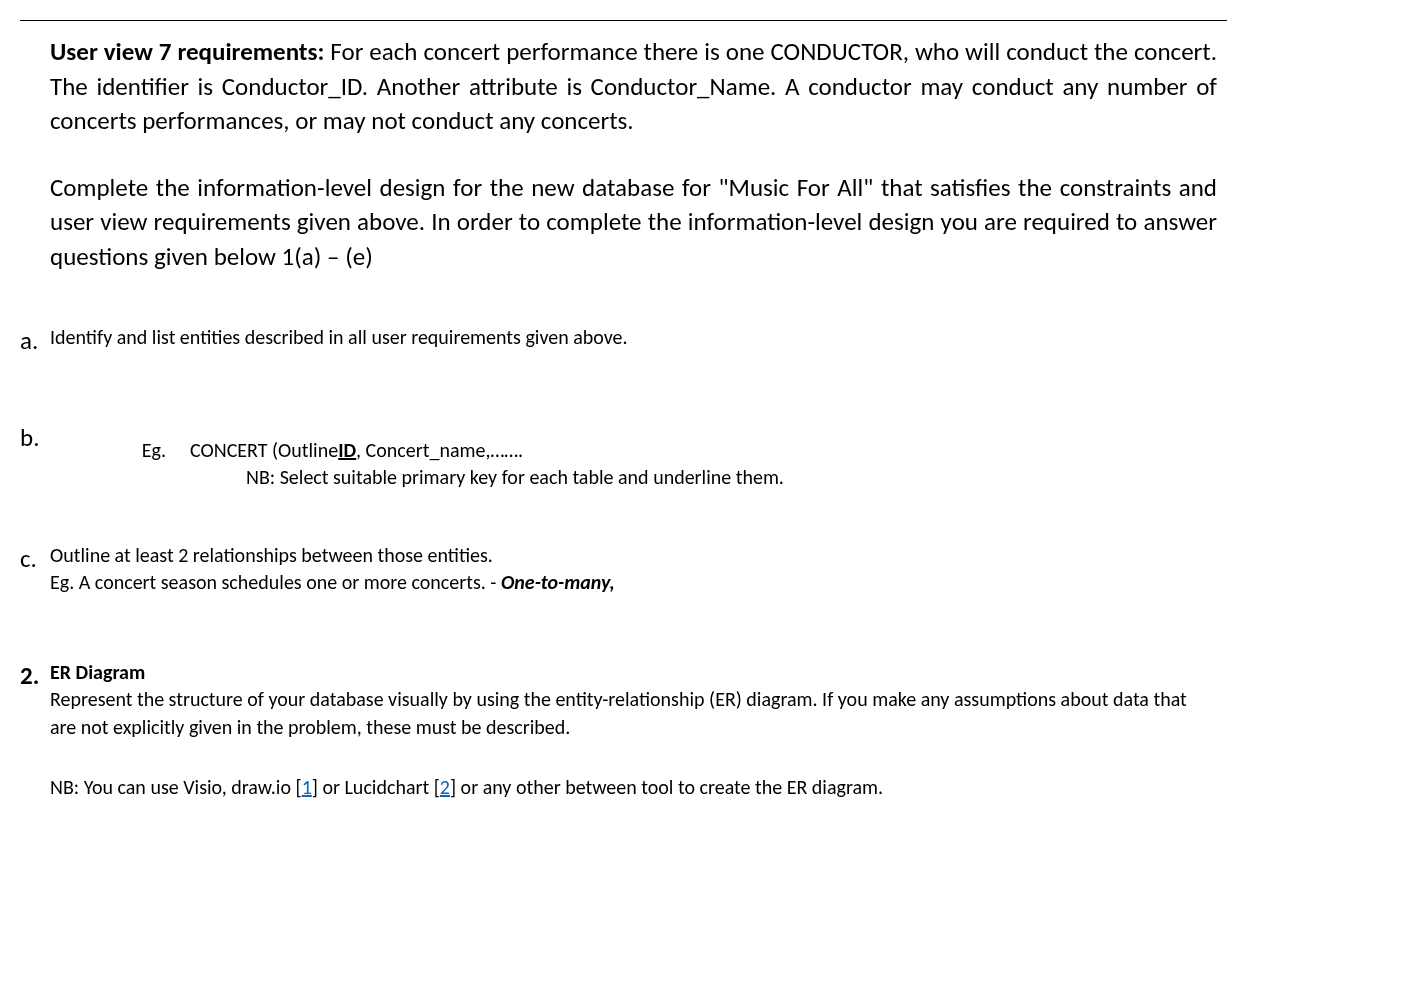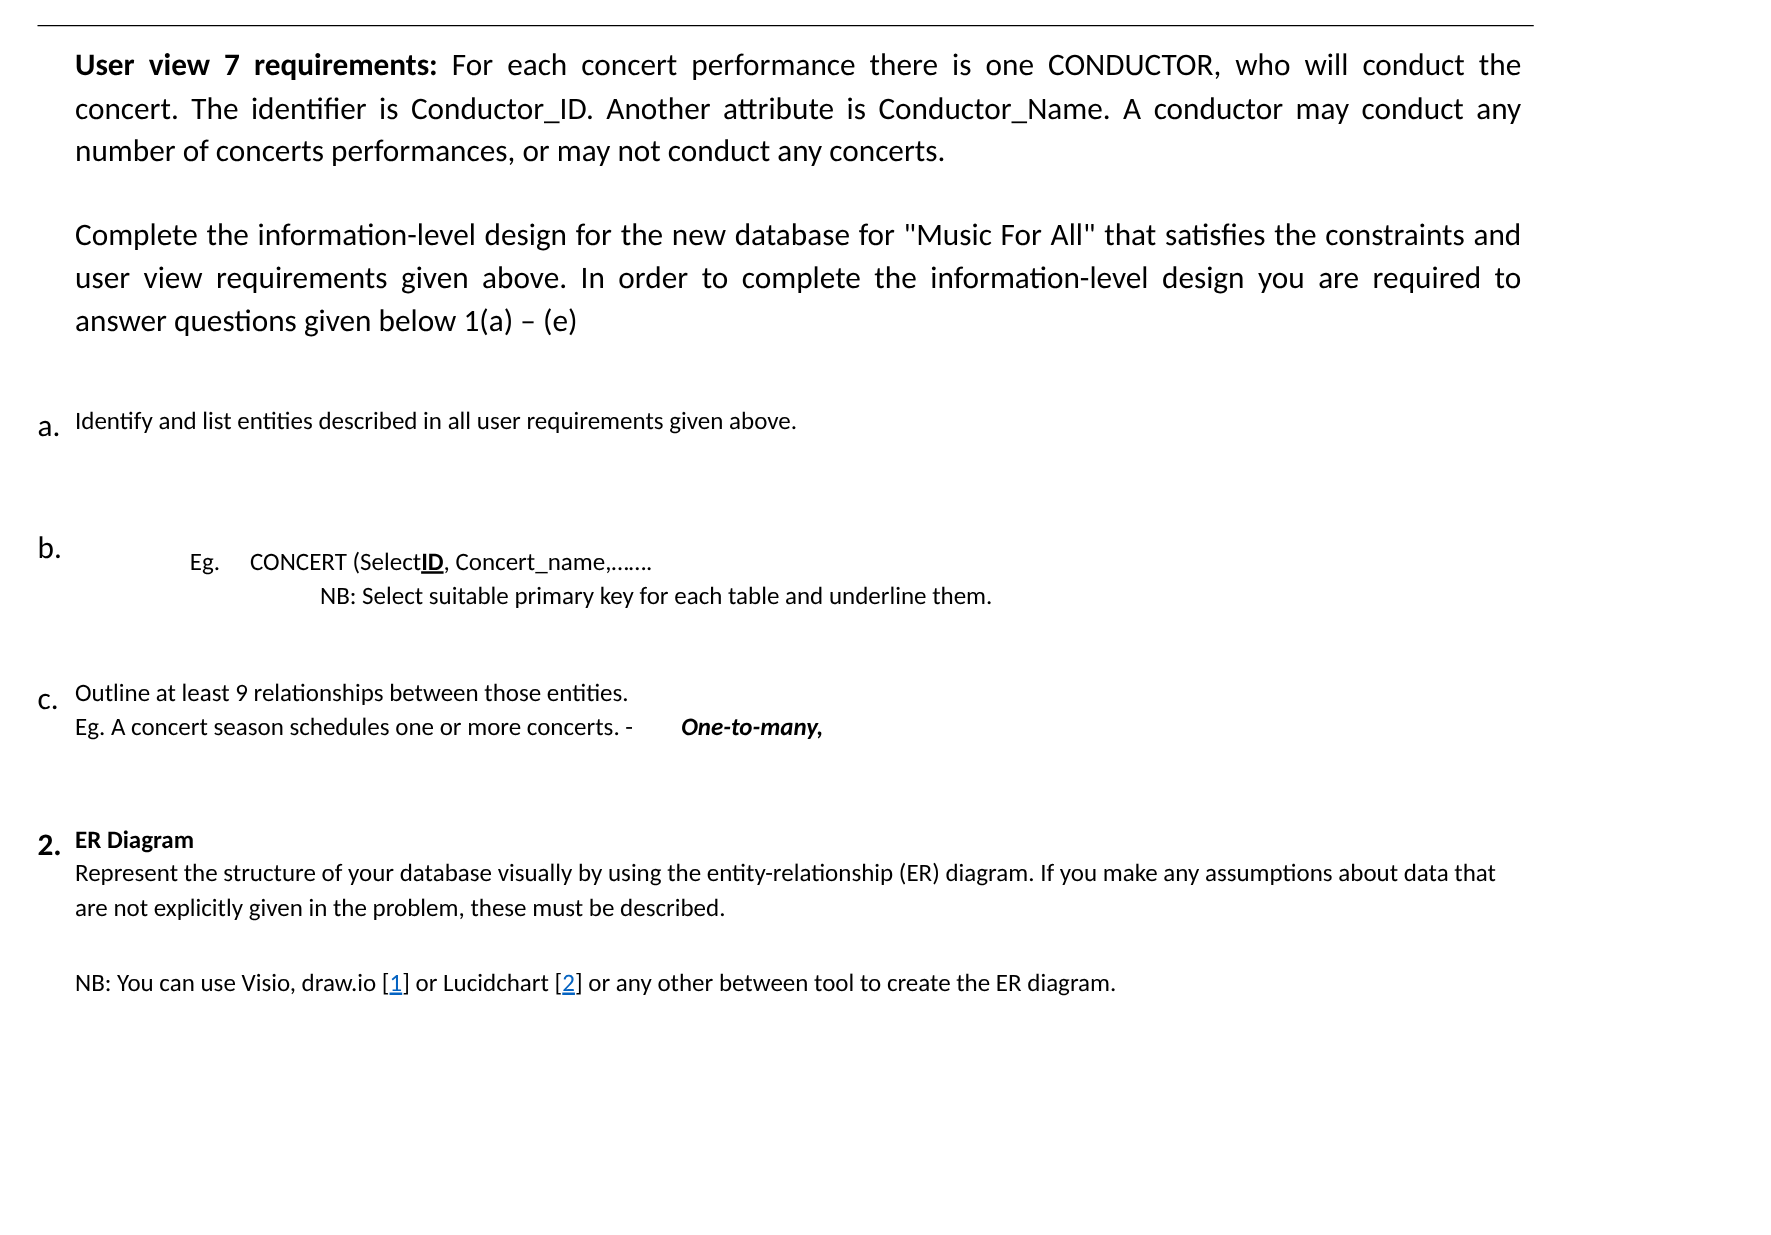--- a/index.html
+++ b/index.html
@@ -6,21 +6,21 @@
     margin: 0;
     padding: 0;
     background: #ffffff;
     font-family: Calibri, "Segoe UI", Arial, sans-serif;
     color: #000000;
   }
   .page {
     width: 1257px;
     min-height: 988px;
     box-sizing: border-box;
-    padding: 20px 30px 30px 30px;
+    padding: 20px 30px 30px 20px;
     position: relative;
   }
   .hr-top {
     border: none;
     border-top: 1.5px solid #000;
     margin: 0 0 14px 0;
   }
   .body-text {
     font-size: 25px;
     line-height: 1.38;
@@ -44,21 +44,21 @@
     font-size: 25px;
     line-height: 1.38;
   }
   .list-content {
     flex: 1;
     font-size: 20px;
     line-height: 1.38;
     padding-right: 10px;
   }
   .bold { font-weight: 700; }
-  .italic { font-style: italic; margin-left: 34px; }
+  .italic { font-style: italic; }
   .underline { text-decoration: underline; }
   .eg-row {
     display: flex;
     align-items: baseline;
     margin-top: 16px;
   }
   .eg-label {
     width: 170px;
     flex: 0 0 140px;
     text-align: right;
@@ -96,33 +96,33 @@
   </div>
 
   <div class="gap-lg"></div>
 
   <div class="list-row">
     <div class="list-marker">b.</div>
     <div class="list-content">
       <div class="eg-row">
         <span class="eg-label">Eg.</span>
         <span>
-          <span>CONCERT (Select</span><span class="bold underline">ID</span><span>, Concert_name,…….</span>
+          <span>CONCERT (Outline</span><span class="bold underline">ID</span><span>, Concert_name,…….</span>
         </span>
       </div>
       <div class="nb-indent">NB: Select suitable primary key for each table and underline them.</div>
     </div>
   </div>
 
   <div class="gap-md"></div>
 
   <div class="list-row">
     <div class="list-marker">c.</div>
     <div class="list-content">
-      <span>Outline at least 9 relationships between those entities.</span><br>
+      <span>Outline at least 2 relationships between those entities.</span><br>
       <span>
         <span>Eg. A concert season schedules one or more concerts. - </span><span class="bold italic">One-to-many,</span>
       </span>
     </div>
   </div>
 
   <div class="gap-lg"></div>
 
   <div class="list-row">
     <div class="list-marker bold">2.</div>

